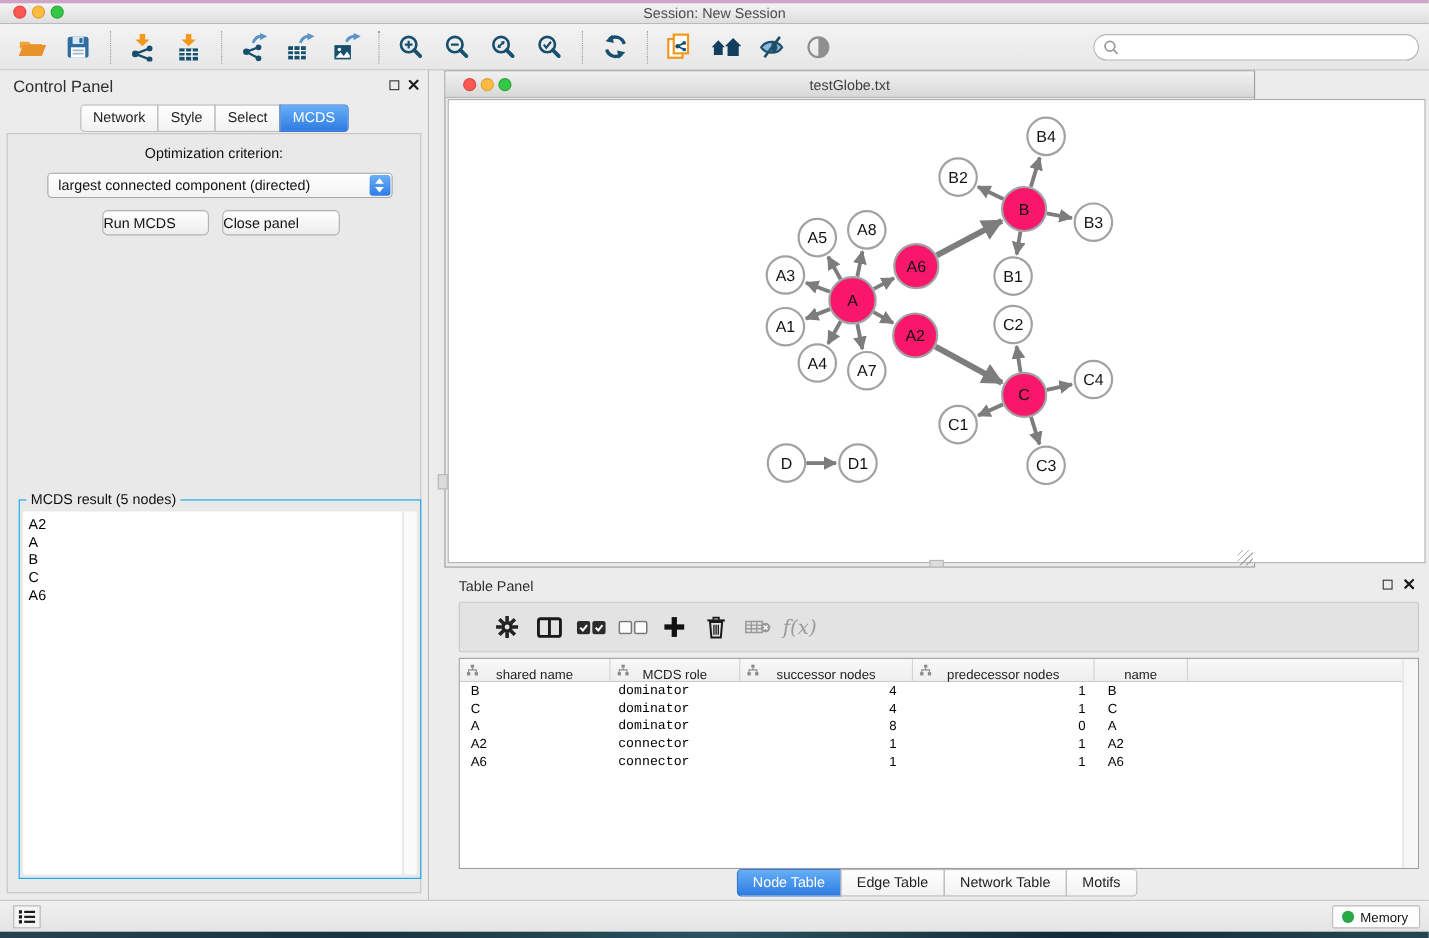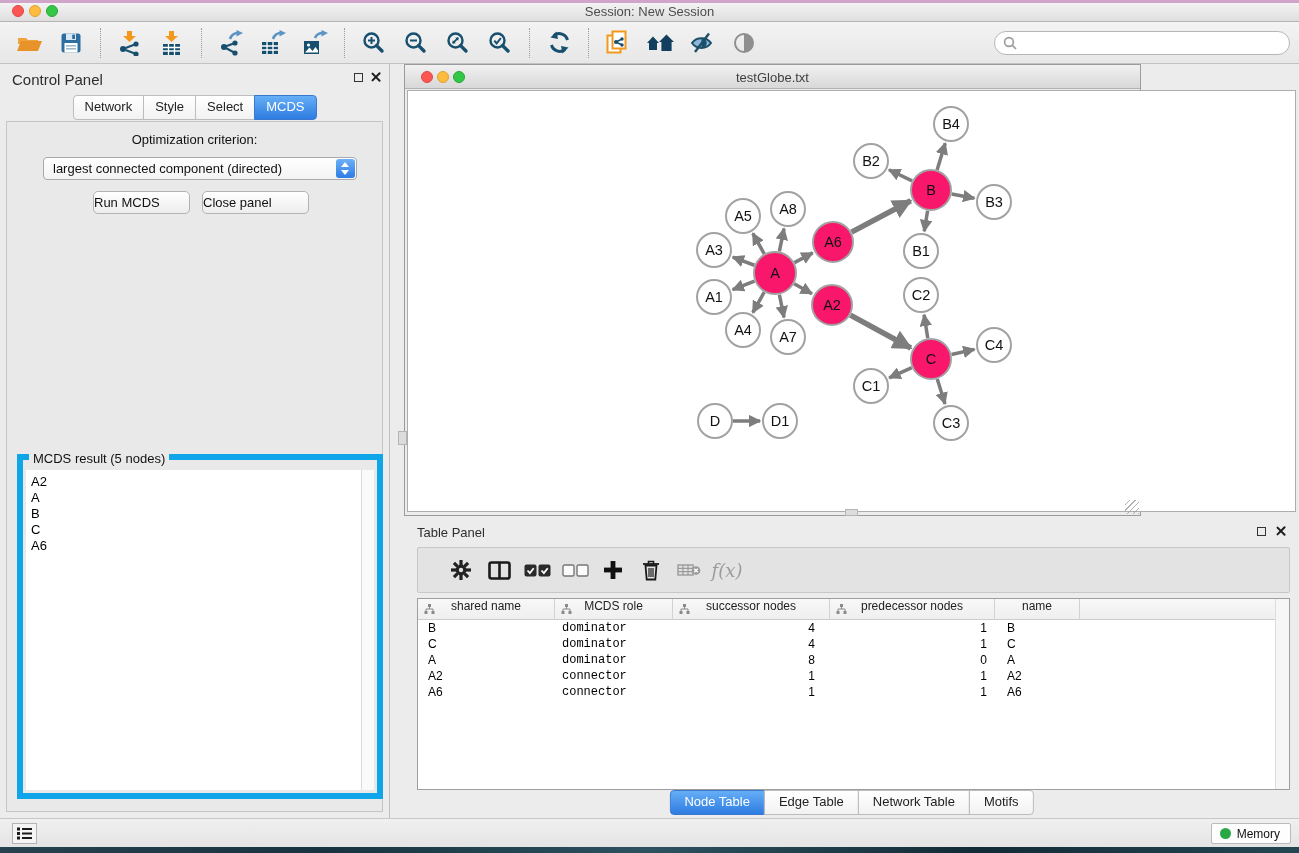--- a/index.html
+++ b/index.html
@@ -58,21 +58,21 @@
     border-radius:3px; background:linear-gradient(#6cb0f8,#2e7ce4); }
   .stepper .up, .stepper .dn { position:absolute; left:5px; width:0; height:0; border-left:4.5px solid transparent; border-right:4.5px solid transparent; }
   .stepper .up { top:3px; border-bottom:5px solid #fff; }
   .stepper .dn { bottom:3px; border-top:5px solid #fff; }
   .cp-btn { position:absolute; top:69px; height:23px; background:linear-gradient(#ffffff,#ededed);
     border:1px solid #b2b2b2; border-radius:5px; font-size:13px; color:#111; text-align:left; line-height:21px; }
   .btn-run { left:86px; width:97px; }
   .btn-close { left:195px; width:107px; }
 
   .result-box { position:absolute; left:10px; top:332px; width:366px; height:345px;
-    border:6px solid #0ea5e9; }
+    border:1px solid #0ea5e9; }
   .result-legend { position:absolute; left:6px; top:-9px; background:#e9e9e9; padding:0 4px; font-size:13px; color:#111; }
   .result-list { position:absolute; left:3px; top:10px; right:16px; bottom:3px; background:#fff; padding:4px 0 0 5px; }
   .result-item { font-size:13px; line-height:16px; color:#000; }
   .result-scroll { position:absolute; right:3px; top:10px; bottom:3px; width:13px; background:#fafafa; border-left:1px solid #dcdcdc; }
 
   
   .net-window { position:absolute; left:404px; top:64px; width:737px; height:452px;
     background:#ececec; border:1px solid #9b9b9b; }
   .net-titlebar { position:absolute; left:0; top:0; right:0; height:24px;
     background:linear-gradient(#f1f1f1,#d8d8d8); border-bottom:1px solid #b2b2b2; }
@@ -92,21 +92,21 @@
   .tp-toolbar { position:absolute; left:13px; top:27px; width:873px; height:46px;
     background:#e3e3e3; border:1px solid #c7c7c7; border-radius:2px; display:flex; align-items:center; padding-left:24px; }
   .tp-tool { width:38px; height:38px; display:flex; align-items:center; justify-content:center; }
   .fx-label { font-size:18px; font-family:"DejaVu Serif", serif; font-style:italic; color:#9b9b9b; }
 
   .node-table { position:absolute; left:13px; top:78px; width:873px; height:192px;
     background:#fff; border:1px solid #9e9e9e; overflow:hidden; }
   .nt-header { position:absolute; left:0; top:0; right:14px; height:21px;
     background:linear-gradient(#f8f8f8,#efefef); border-bottom:1px solid #cccccc; display:flex; }
   .th { position:relative; height:21px; border-right:1px solid #d2d2d2; font-size:12px; color:#222;
-    display:flex; align-items:flex-start; justify-content:center; }
+    display:flex; align-items:flex-end; justify-content:center; }
   .th svg { position:absolute; left:6px; top:5px; }
   .nt-body { position:absolute; left:0; top:21px; right:14px; bottom:0; }
   .tr { display:flex; height:16px; }
   .td { font-size:12px; color:#000; line-height:16px; white-space:nowrap; overflow:hidden; }
   .td.c0 { padding-left:10px; }
   .td.c1 { padding-left:7px;font-family:Liberation Mono, monospace; }
   .td.c2 { text-align:right; padding-right:15px; }
   .td.c3 { text-align:right; padding-right:8px; }
   .td.c4 { padding-left:12px; }
   .nt-scroll { position:absolute; right:0; top:0; bottom:0; width:14px; background:#f6f6f6; border-left:1px solid #dddddd; }

